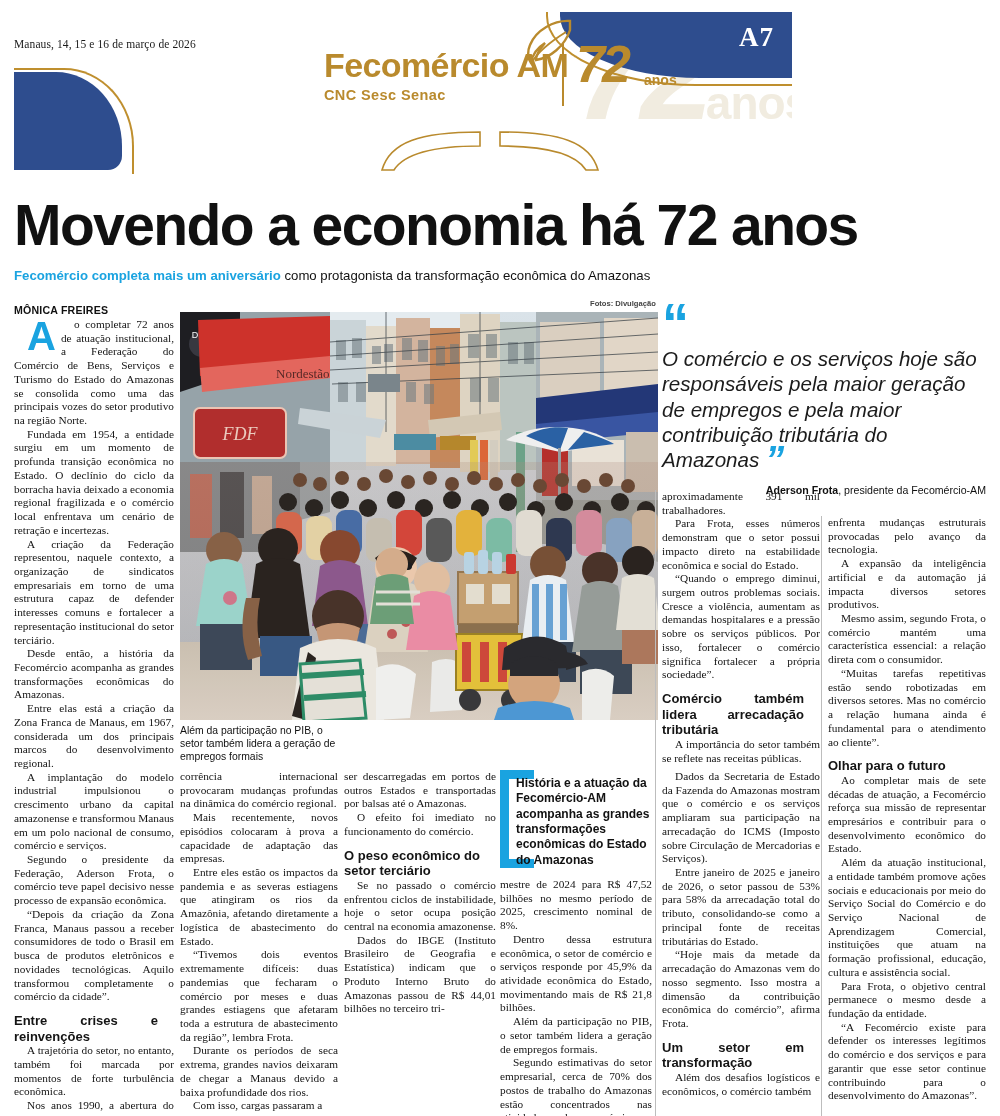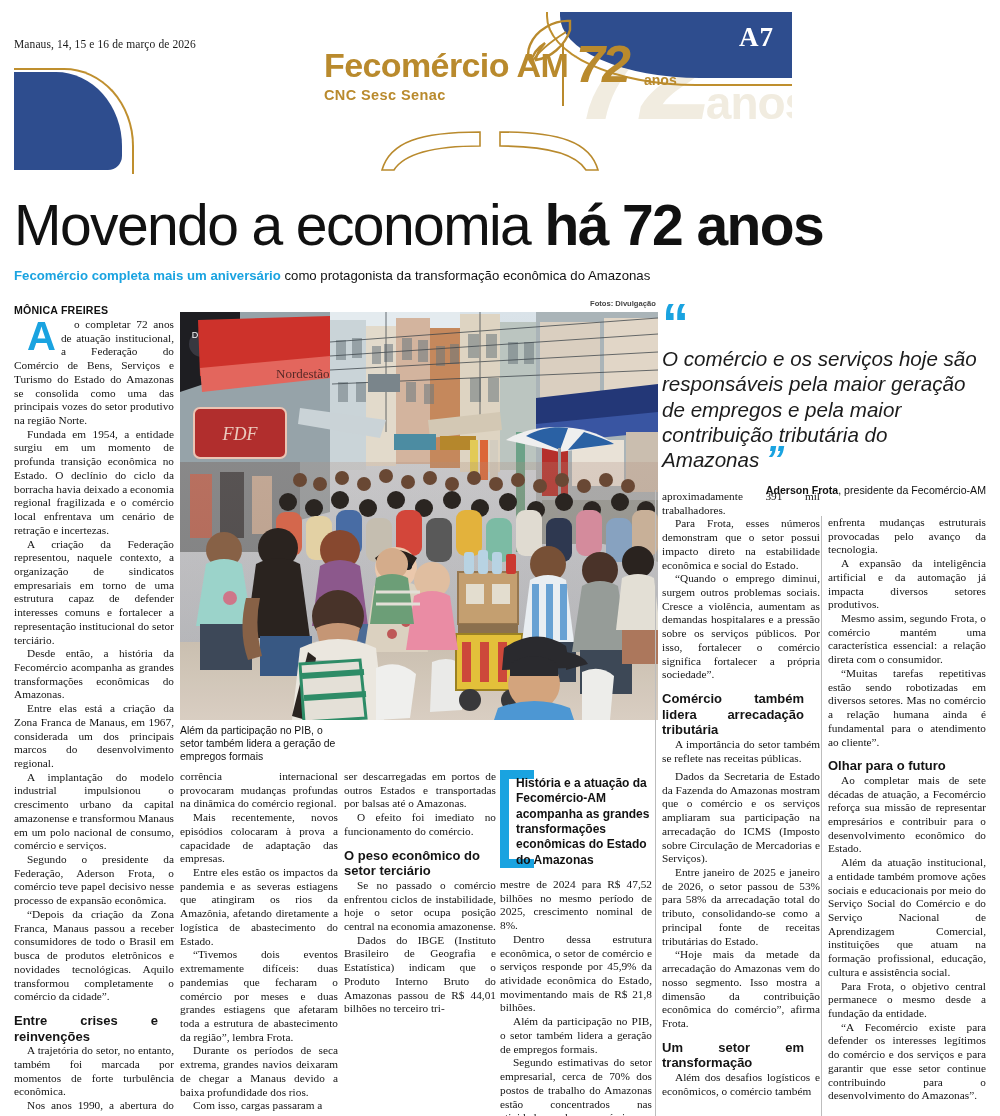--- a/index.html
+++ b/index.html
@@ -108,21 +108,21 @@
   }
   .swoosh { position:absolute; left:56px; top:78px; width:220px; height:46px; }
 
   
   .headline {
     position:absolute; left:14px; top:196px; width:972px;
     font-family:"Liberation Sans", sans-serif;
     font-size:57px; line-height:1.02; letter-spacing:-1.6px;
     color:#111; white-space:nowrap;
   }
-  .headline .light { font-weight:normal; }
+  .headline .light { font-weight:bold; }
   .headline .bold  { font-weight:bold; }
 
   .subhead {
     position:absolute; left:14px; top:268px; width:972px;
     font-family:"Liberation Sans", sans-serif;
     font-size:13.2px; line-height:1.2; color:#111;
   }
   .subhead .hl { color:#1aa3e0; font-weight:bold; }
 
   .byline {

